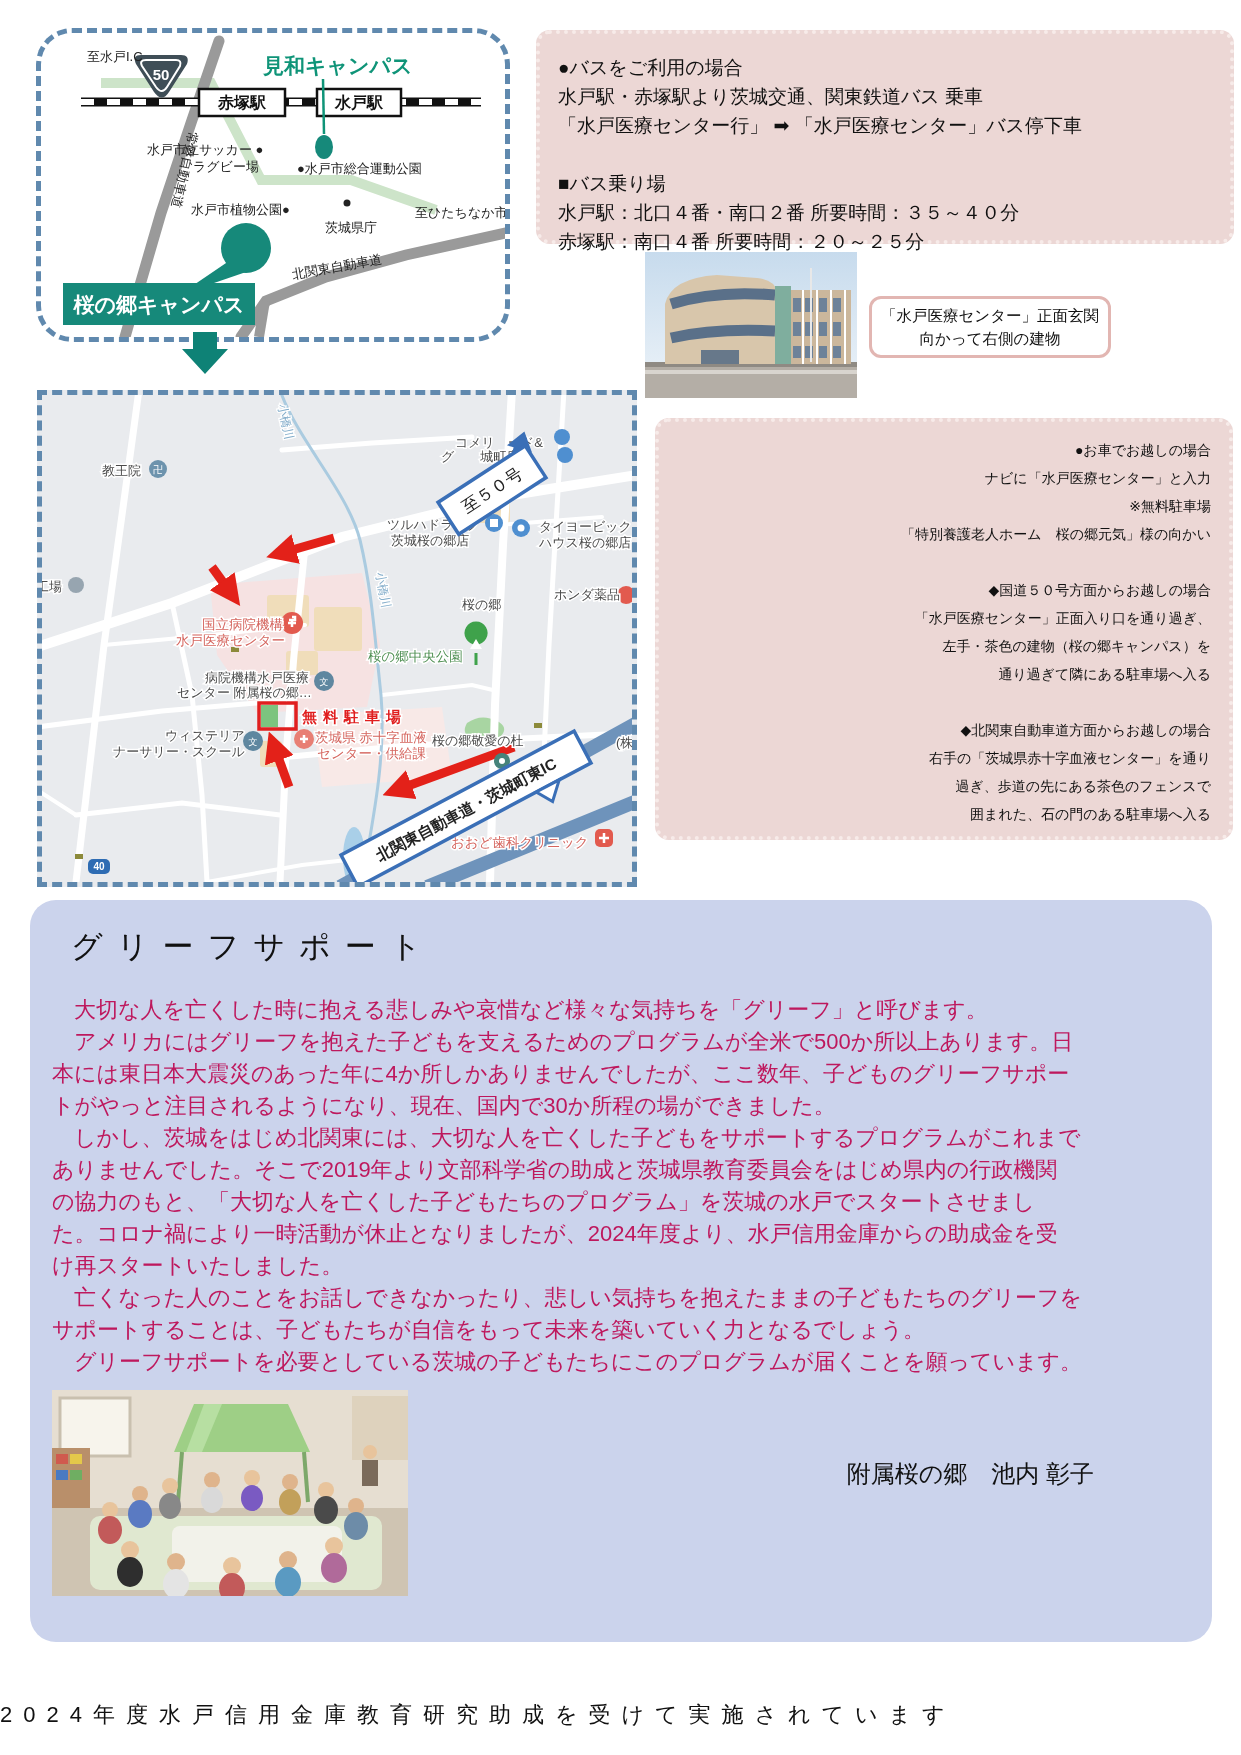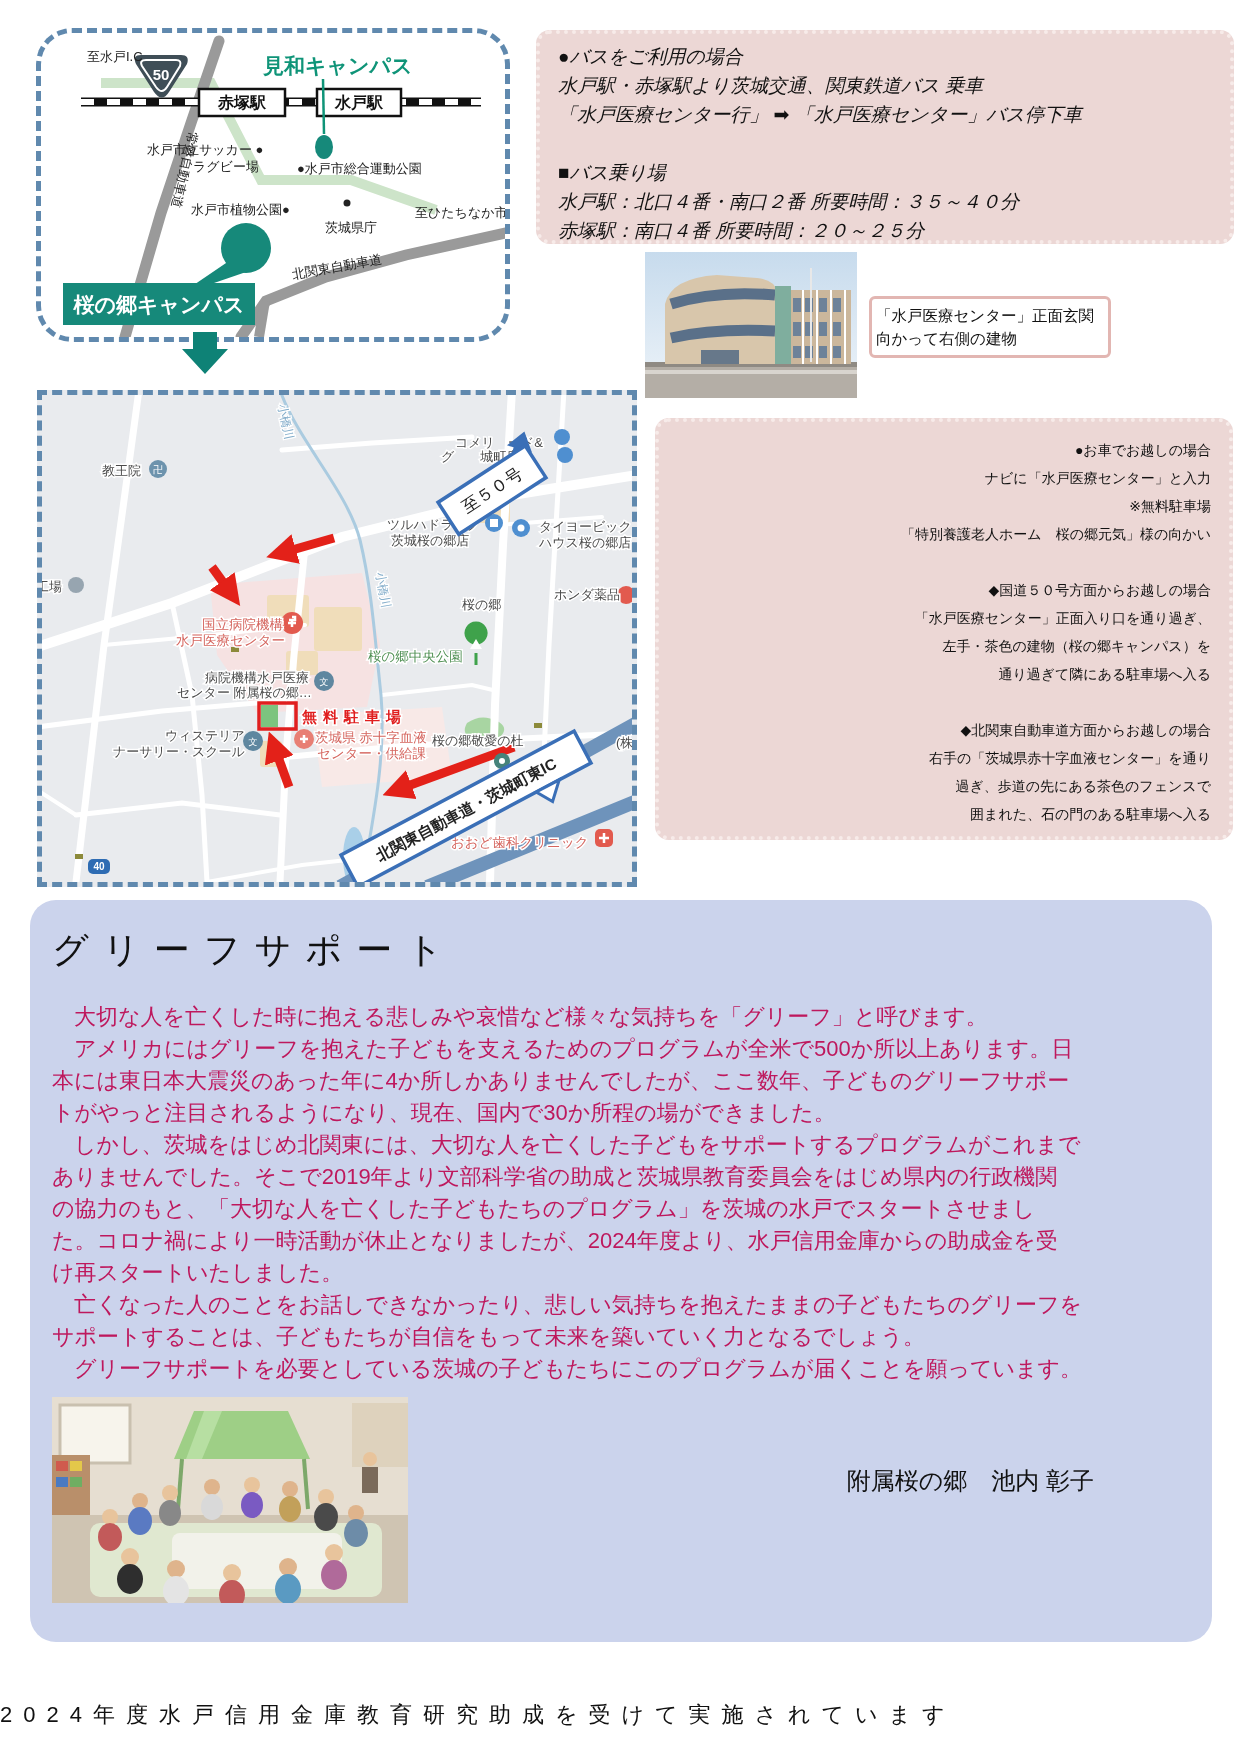--- a/index.html
+++ b/index.html
@@ -6,36 +6,36 @@
   .page{position:relative;width:1241px;height:1755px;background:#fff;overflow:hidden;
         font-family:"Liberation Sans","DejaVu Sans",sans-serif;color:#1a1a1a;}
   .abs{position:absolute;}
   
   .handmap{left:36px;top:28px;width:464px;height:304px;border:5px dashed #6089ae;border-radius:36px;background:#fff;}
   .handmap svg{display:block;width:100%;height:100%;}
   
   .downarrow{left:182px;top:332px;width:46px;height:42px;}
   
   .pinkbox{background:#ecd7d5;border:4px dotted #f7ebe9;border-radius:14px;box-sizing:border-box;}
-  .busbox{left:536px;top:30px;width:698px;height:214px;padding:8px 18px;font-style:italic;}
+  .busbox{left:536px;top:30px;width:698px;height:214px;padding:19px 18px;}
   .busbox .boxtext{font-size:19px;line-height:29px;}
   .carbox{left:655px;top:418px;width:578px;height:422px;padding:14px 18px;}
   .carbox .boxtext{font-size:14px;line-height:28px;text-align:right;}
   .boxtext{white-space:pre-line;color:#111;}
   
   .photo1{left:645px;top:252px;width:212px;height:146px;}
-  .caption{left:869px;top:296px;width:228px;background:#fff;border:3px solid #e2b6b2;border-radius:6px;
-           padding:5px 4px;text-align:left;font-size:15.5px;line-height:23px;color:#111;}
+  .caption{left:869px;top:296px;width:228px;background:#fff;border:3px solid #e2b6b2;border-radius:12px;
+           padding:5px 4px;text-align:center;font-size:15.5px;line-height:23px;color:#111;}
   
   .gmap{left:37px;top:390px;width:590px;height:487px;border:5px dashed #6089ae;background:#e9ebee;overflow:hidden;}
   .gmap svg{display:block;width:590px;height:487px;}
   
   .griefbox{left:30px;top:900px;width:1182px;height:742px;background:#cbd3ec;border-radius:26px;
             box-sizing:border-box;padding:26px 22px;}
-  .grief-title{font-size:36px;letter-spacing:14px;color:#111;margin-left:0;}
+  .grief-title{font-size:31px;letter-spacing:14px;color:#111;margin-left:19px;}
   .grief-body{margin-top:26px;font-size:22px;line-height:32px;white-space:pre-line;color:#be185d;}
   .grief-bottom{display:flex;margin-top:12px;}
   .photo2{width:356px;height:206px;flex:0 0 auto;}
   .photo2 svg,.photo1 svg{display:block;width:100%;height:100%;}
   .attr{flex:1;text-align:right;padding-right:96px;padding-top:62px;font-size:24px;line-height:44px;color:#111;}
   
   .footer{left:0;right:0;top:1700px;font-size:22px;letter-spacing:0.5em;color:#111;}
   
   text{font-family:"Liberation Sans","DejaVu Sans",sans-serif;}
   .m  {font-size:13px;fill:#4a4a4a;paint-order:stroke;stroke:#ffffff;stroke-width:3px;}

